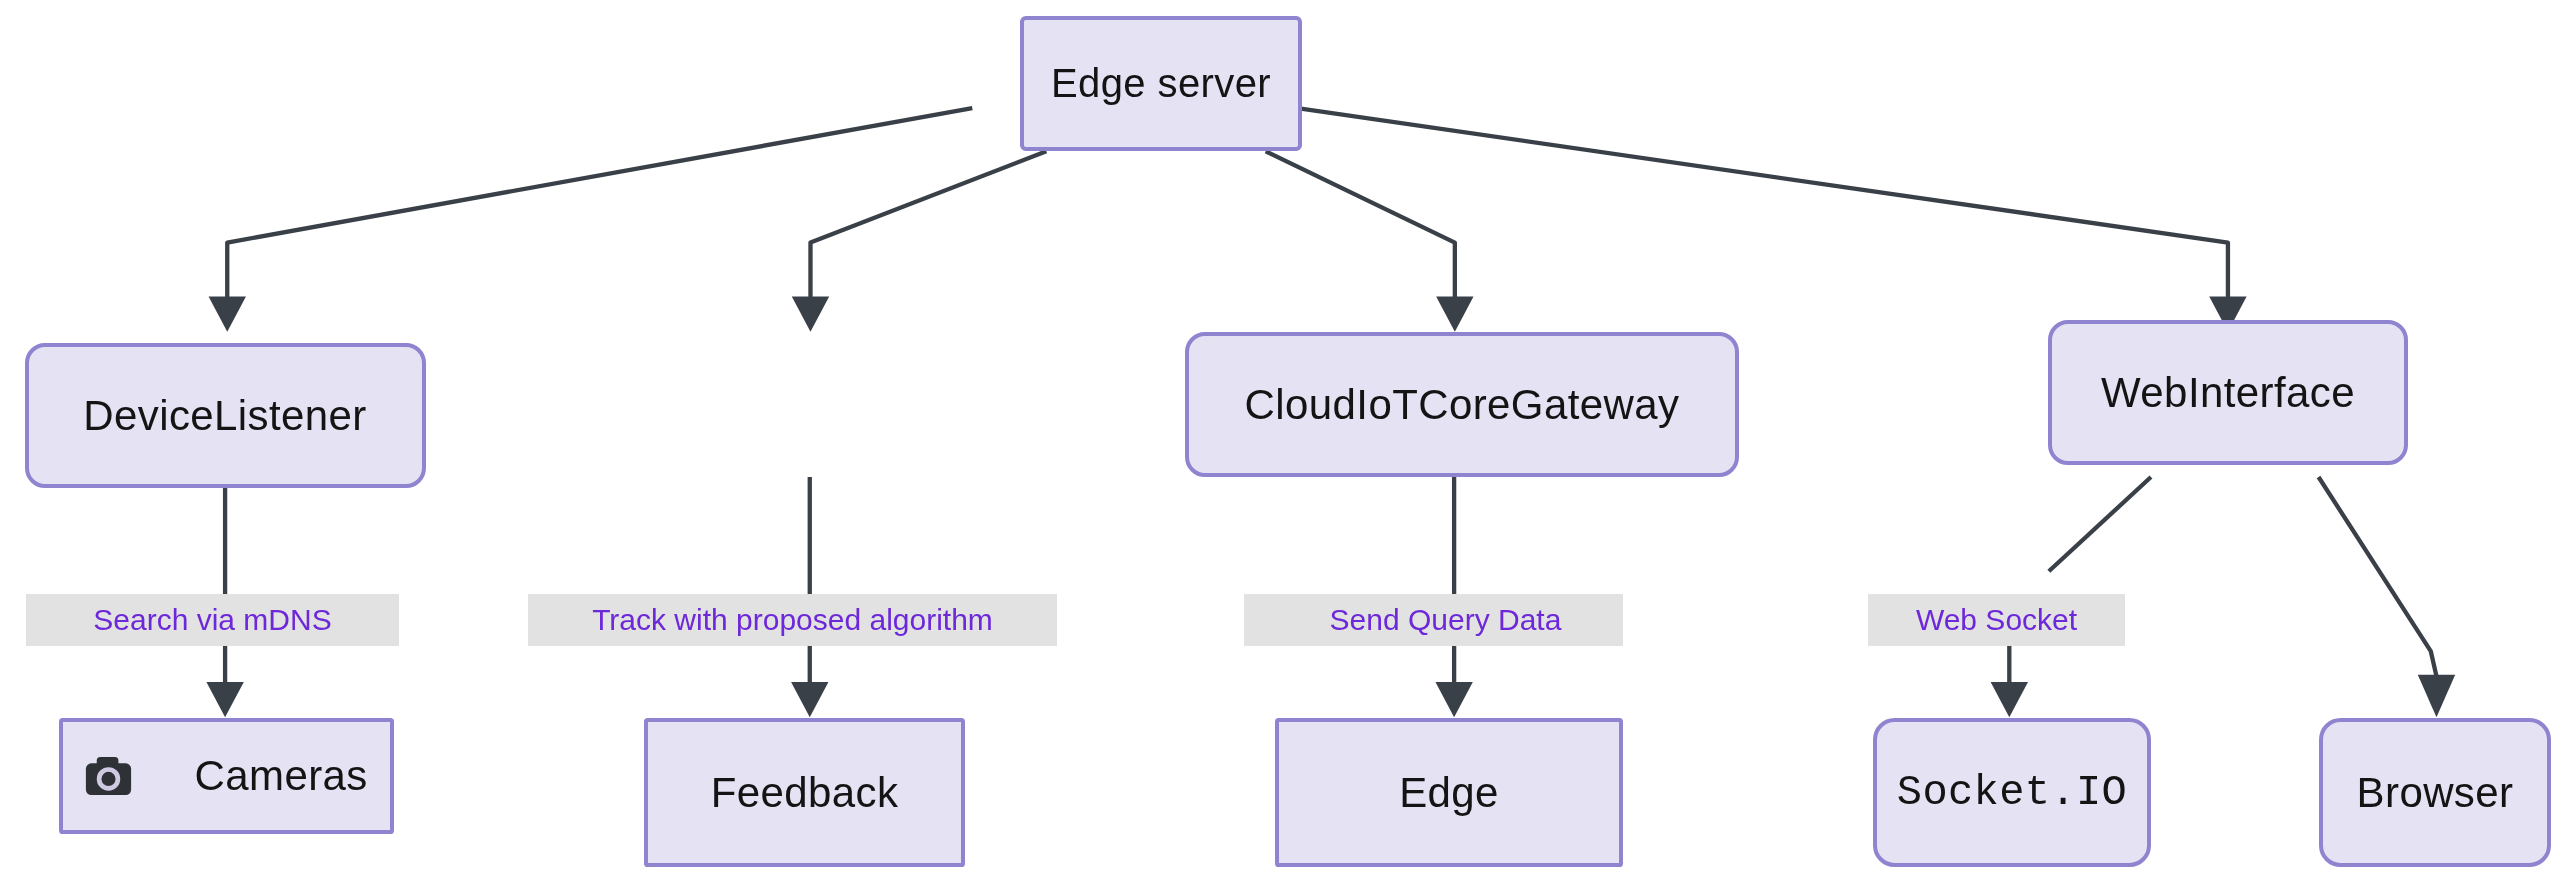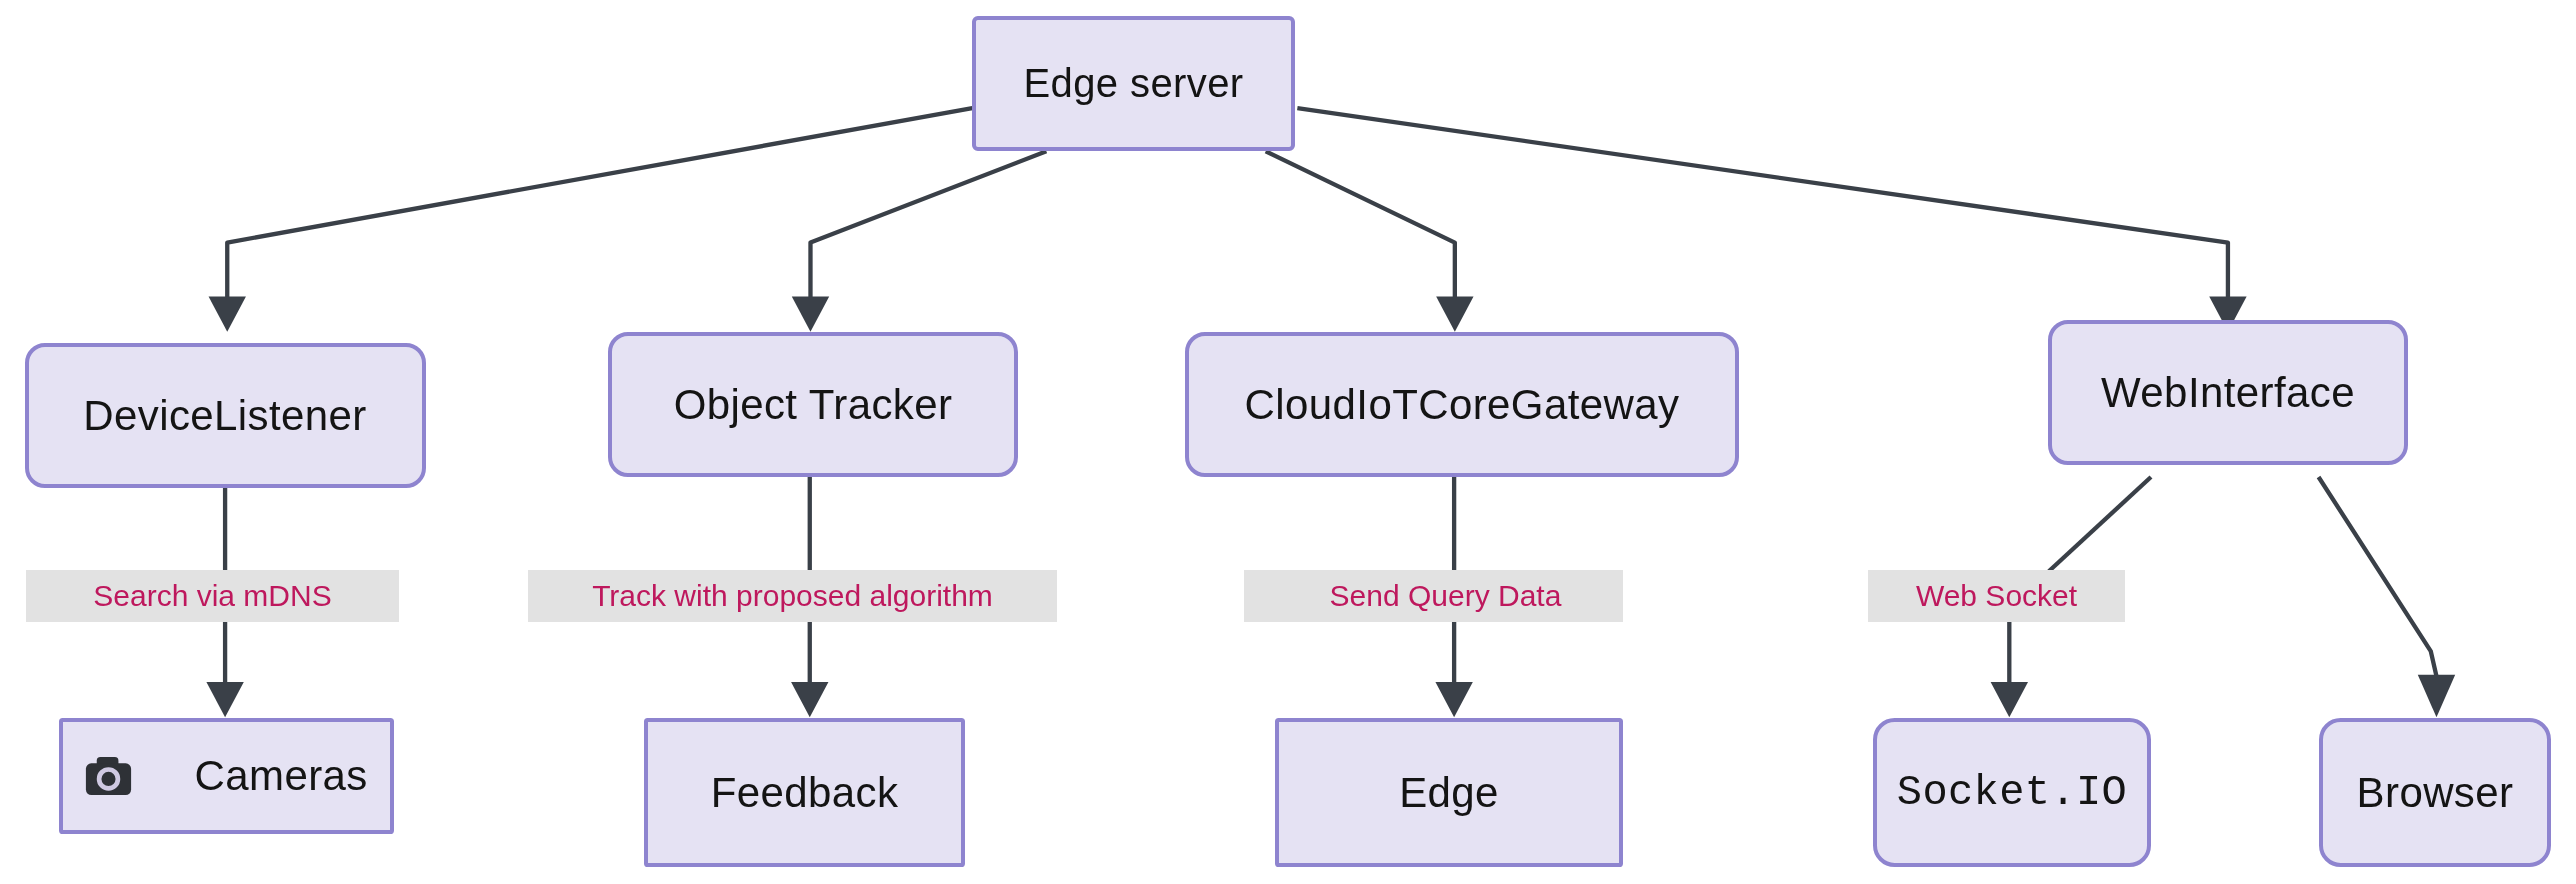--- a/index.html
+++ b/index.html
@@ -24,21 +24,21 @@
     letter-spacing:0.4px;white-space:nowrap;
   }
   .node--root{border-radius:5.8px;font-size:40px;}
   .node--round{border-radius:20px;}
   .node--square{border-radius:3.6px;}
   .node--pill{border-radius:21.6px;}
   .edge-label{
     position:absolute;z-index:3;
     background:var(--edge-label-bg);
     display:flex;align-items:center;justify-content:center;
-    font-size:30px;color:#be185d;white-space:nowrap;
+    font-size:30px;color:#6d28d9;white-space:nowrap;margin-top:24px;
   }
   .camera-glyph{display:inline-block;margin-right:14.4px;line-height:0;}
   .conn{stroke:var(--connector);stroke-width:6;fill:none;stroke-linejoin:round;stroke-linecap:butt;}
   .arrow{fill:var(--connector);stroke:none;}
 </style>
 </head>
 <body>
 
 <div class="stage">
 
@@ -84,29 +84,26 @@
       <line class="conn" x1="2794" y1="860" x2="2794" y2="952"></line>
       <polygon class="arrow" points="2768,948 2820,948 2794,997"></polygon>
     </g>
 
     <g>
       <polyline class="conn" points="3224,663 3380,905 3388,940"></polyline>
       <polygon class="arrow" points="3362,938 3414,938 3388,997"></polygon>
     </g>
   </svg>
 
-  <div class="node node--root" style="left:972px;top:16px;width:323px;height:135px;">
+  <div class="node node--root" style="left:1020px;top:16px;width:282px;height:135px;">
     <span>Edge server</span>
   </div>
 
   <div class="node node--round" style="left:24.5px;top:343px;width:401px;height:145px;">
     <span>DeviceListener</span>
-  </div>
-  <div class="node node--round" style="left:608px;top:332px;width:410px;height:145px;">
-    <span>Object Tracker</span>
   </div>
   <div class="node node--round" style="left:1185px;top:332px;width:554px;height:145px;">
     <span>CloudIoTCoreGateway</span>
   </div>
   <div class="node node--round" style="left:2048px;top:320px;width:360px;height:145px;">
     <span>WebInterface</span>
   </div>
 
   <div class="edge-label" style="left:26px;top:570px;width:373px;height:52px;">
     <span>Search via mDNS</span>

